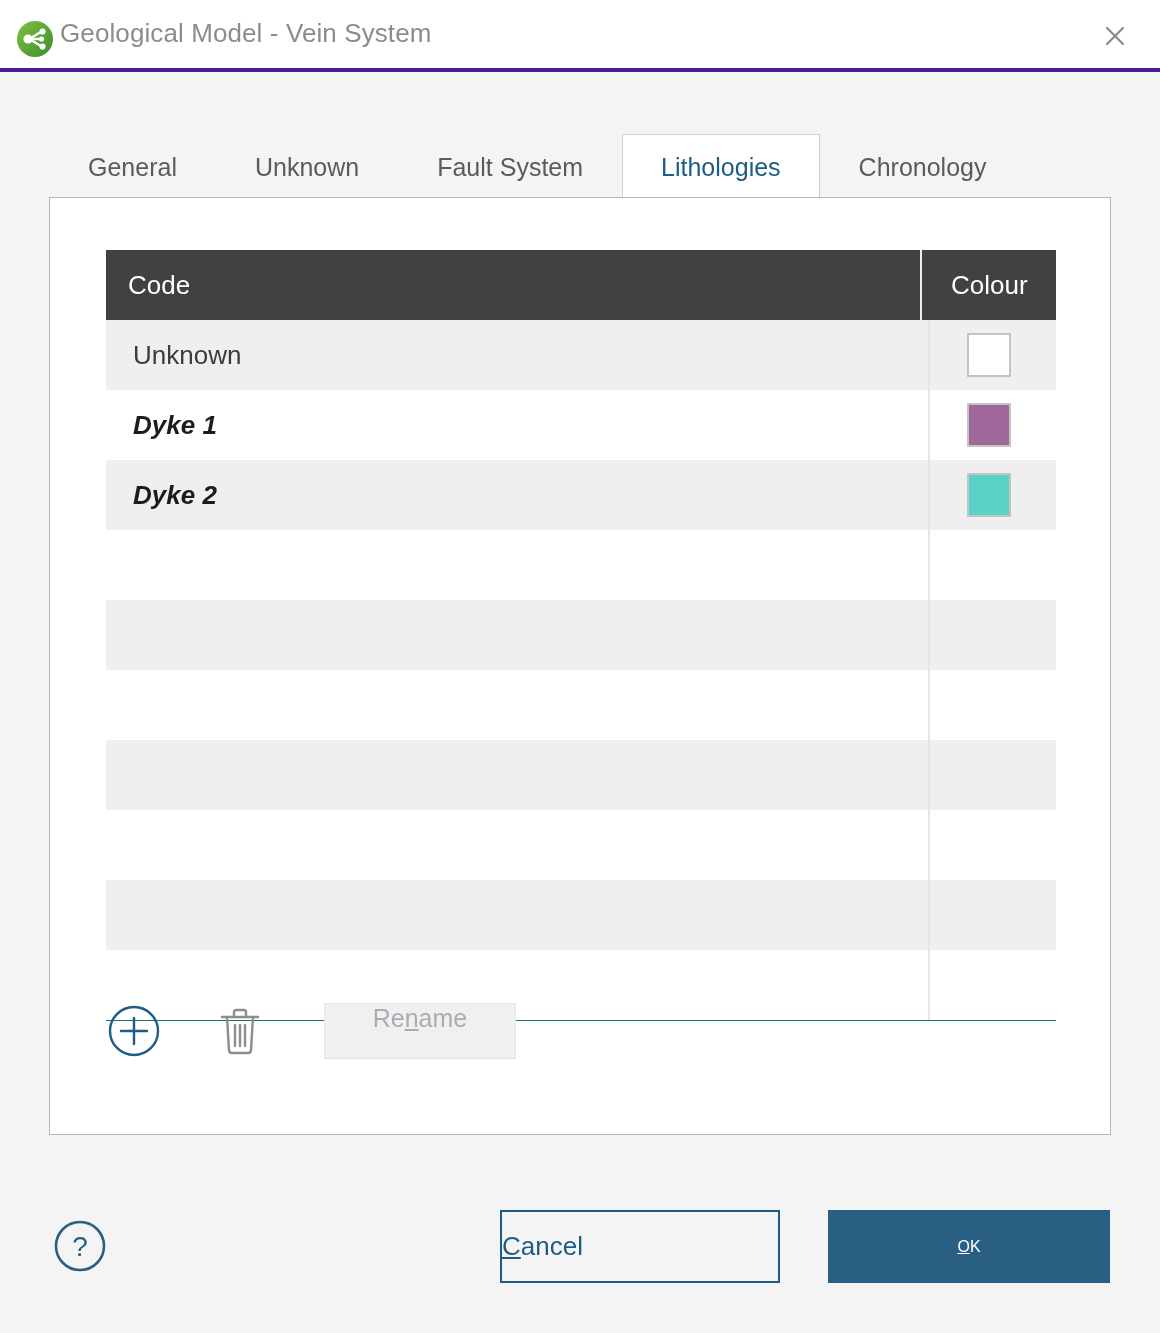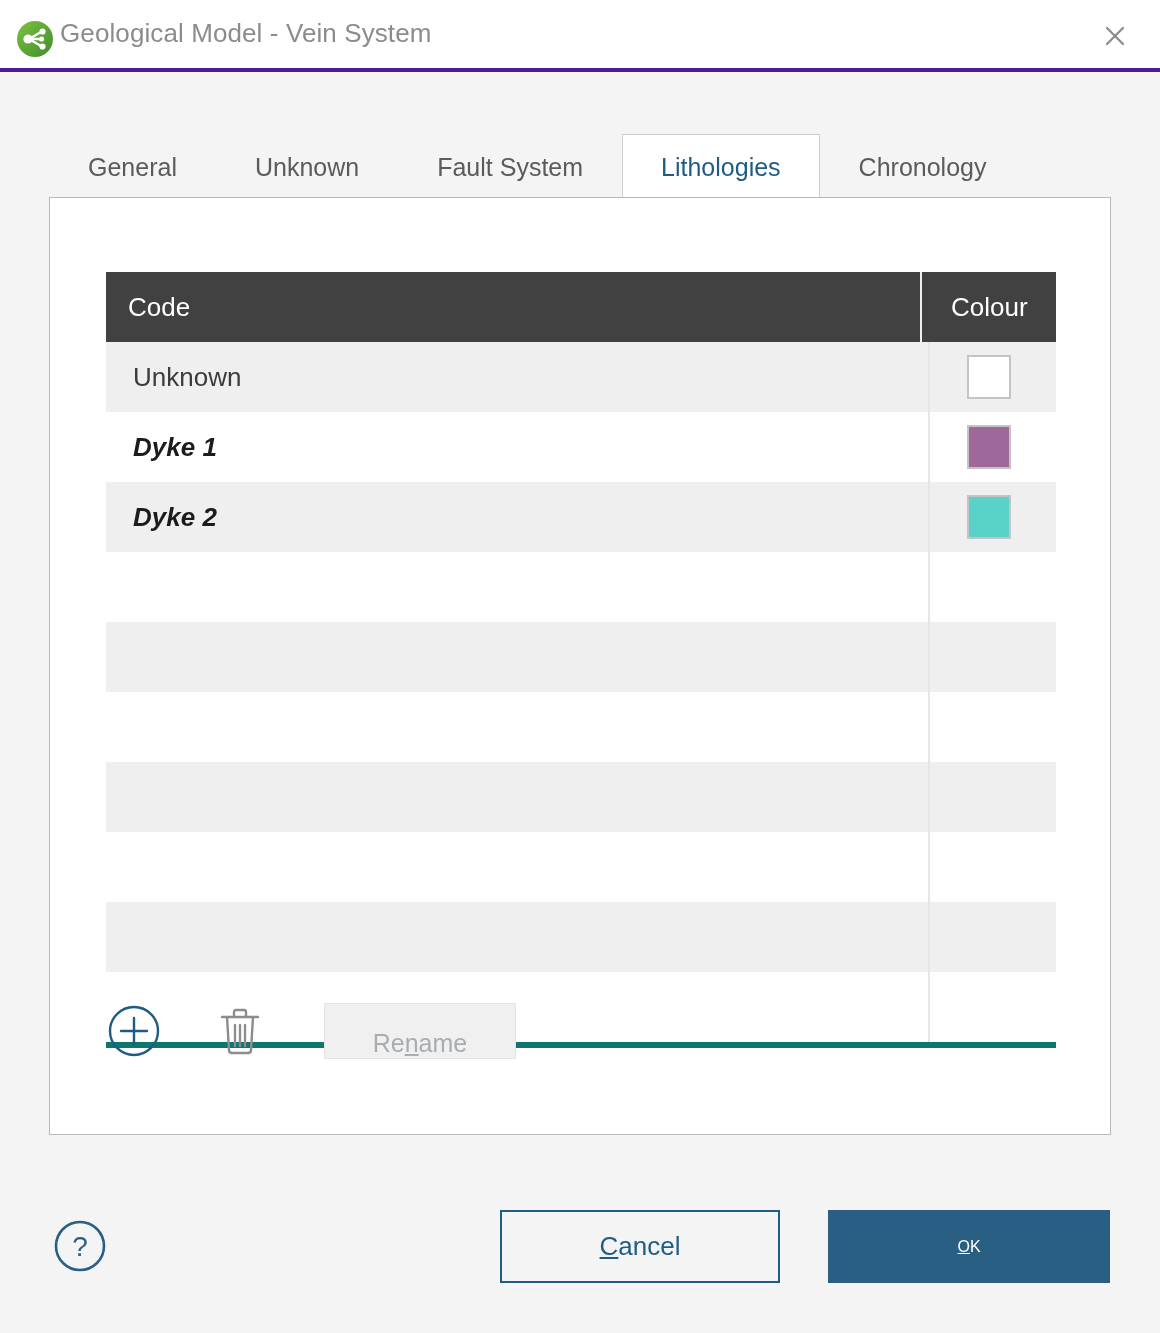--- a/index.html
+++ b/index.html
@@ -101,23 +101,23 @@
     height: 938px;
     background: #ffffff;
     border: 1px solid #b9b9b9;
     box-sizing: border-box;
   }
 
   
   .grid {
     position: absolute;
     left: 56px;  
-    top: 74px;
+    top: 52px;
     width: 950px;
-    border-bottom: 6px solid #0f766e;
+    border-bottom: 1px solid #0f766e;
     box-sizing: border-box;
   }
   .grid-header {
     display: flex;
     height: 70px;
     background: #414141;
   }
   .grid-header .hcell {
     display: flex;
     align-items: center;
@@ -195,21 +195,21 @@
   .icon-btn.delete { margin-right: 56px; }
   .btn-rename {
     width: 192px;
     height: 56px;
     background: #f0f0f0;
     border: 1px solid #e4e4e4;
     box-sizing: border-box;
     color: #a8adb3;
     font-size: 25px;
     display: flex;
-    align-items: flex-end;
+    align-items: flex-start;
     justify-content: center;
     cursor: default;
   }
   .btn-rename u { text-decoration: underline; }
 
   
   .help-btn {
     position: absolute;
     left: 52px;
     top: 1218px;
@@ -226,21 +226,20 @@
     top: 1210px;
     width: 280px;
     height: 73px;
     background: #f4f4f4;
     border: 2px solid #1f5c85;
     box-sizing: border-box;
     color: #1f5c85;
     font-size: 26px;
     display: flex;
     align-items: center;
-    justify-content: center;
     cursor: pointer;
   }
   .btn-ok {
     position: absolute;
     left: 828px;
     top: 1210px;
     width: 282px;
     height: 73px;
     background: #2a5f84;
     border: none;

